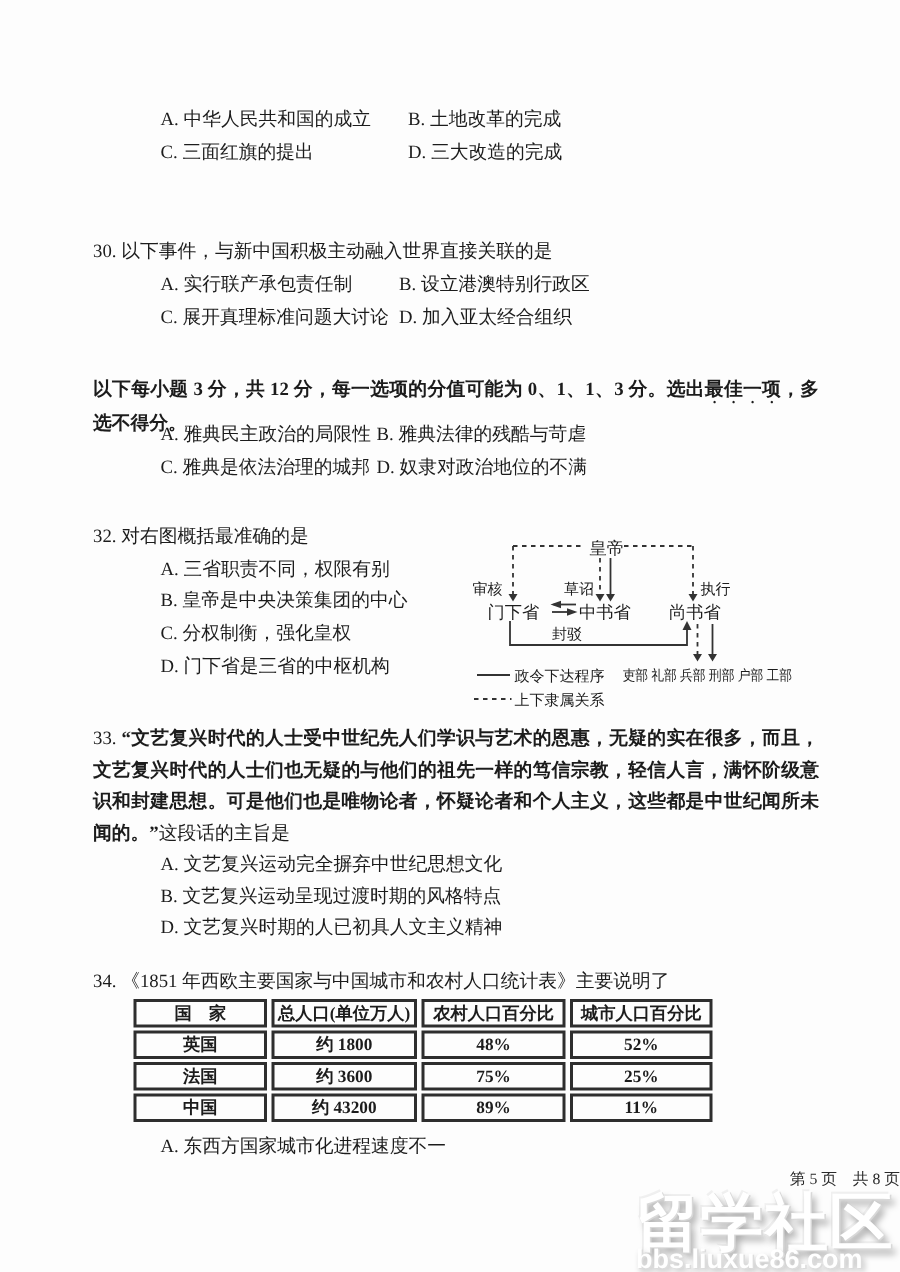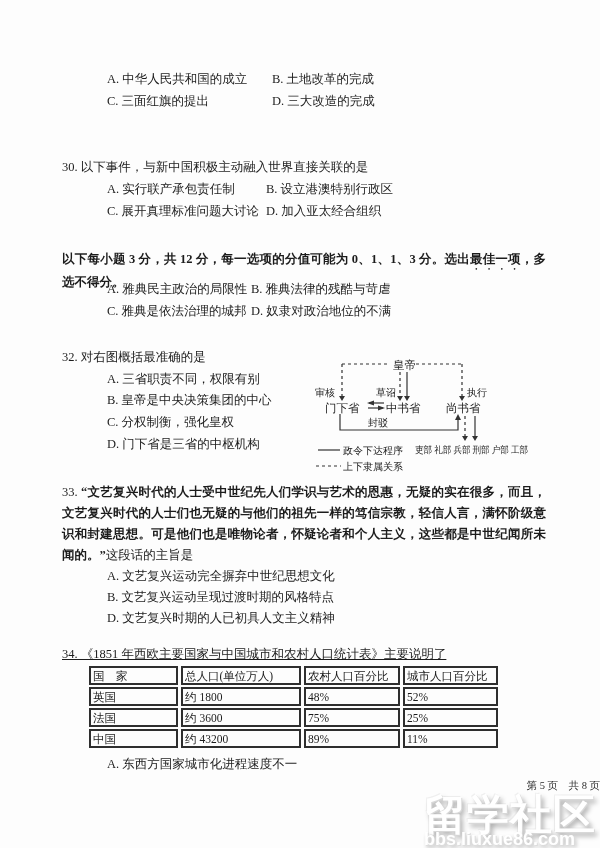--- a/index.html
+++ b/index.html
@@ -23,26 +23,26 @@
     -webkit-text-emphasis:filled dot; -webkit-text-emphasis-position:under right;
     text-emphasis:filled dot; text-emphasis-position:under right;
   }
   .optrow { padding-left:45px; white-space:nowrap; }
   .optsingle { padding-left:45px; }
   .w165 { display:inline-block; width:165px; }
   .w159 { display:inline-block; width:159px; }
   .w144 { display:inline-block; width:144px; }
   #sec-q32 { line-height:21.7px; width:260px; text-align:left; }
   #sec-q33 { line-height:21.0px; }
-  #sec-q34 .stem34 { line-height:20px;text-decoration:underline; }
+  #sec-q34 .stem34 { line-height:20px; }
   .diagram-box { position:absolute; left:312px; top:356px; width:250px; height:122px; }
   table.pop {
     border-collapse:separate; border-spacing:3px 2px;
     margin-left:24px; margin-top:0; table-layout:fixed;
-    font-size:11.5px; line-height:14px; text-align:left;
+    font-size:11.5px; line-height:14px; text-align:center;font-weight:bold;
   }
   table.pop td {
     border:2px solid #2e2e2e; height:19px; vertical-align:middle;
     padding:0 2px;
   }
   .optA34 { margin-top:4px; line-height:20px; }
   .footer {
     position:absolute; left:0; top:779px; width:600px;
     text-align:right; font-size:10.5px; color:#2a2a2a;
   }
@@ -103,21 +103,21 @@
     <div class="optsingle">B. 文艺复兴运动呈现过渡时期的风格特点</div>
     <div class="optsingle">D. 文艺复兴时期的人已初具人文主义精神</div>
   </section>
 
   <section id="sec-q34" style="top:644px">
     <p class="stem34">34. 《1851 年西欧主要国家与中国城市和农村人口统计表》主要说明了</p>
     <table class="pop">
       <tbody>
         <tr>
           <td style="width:89px">国　家</td>
-          <td style="width:120px">总人口(单位万人)</td>
+          <td style="width:97px">总人口(单位万人)</td>
           <td style="width:96px">农村人口百分比</td>
           <td style="width:95px">城市人口百分比</td>
         </tr>
         <tr>
           <td>英国</td>
           <td>约 1800</td>
           <td>48%</td>
           <td>52%</td>
         </tr>
         <tr>

